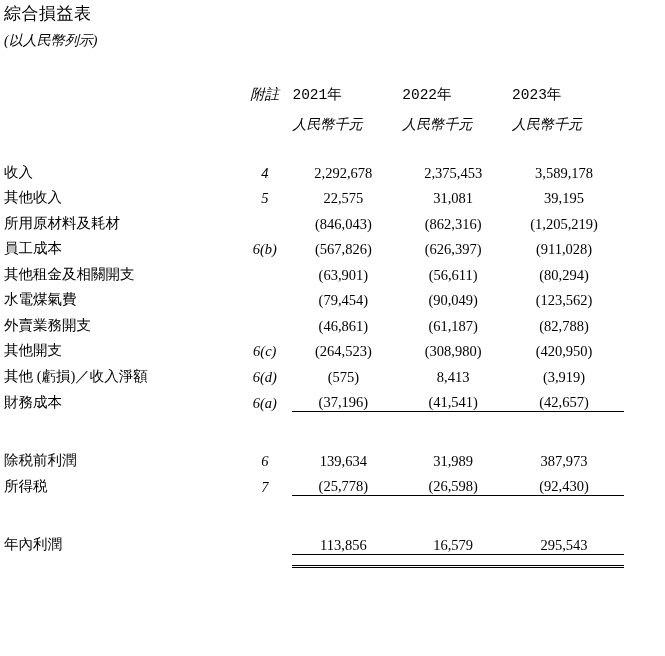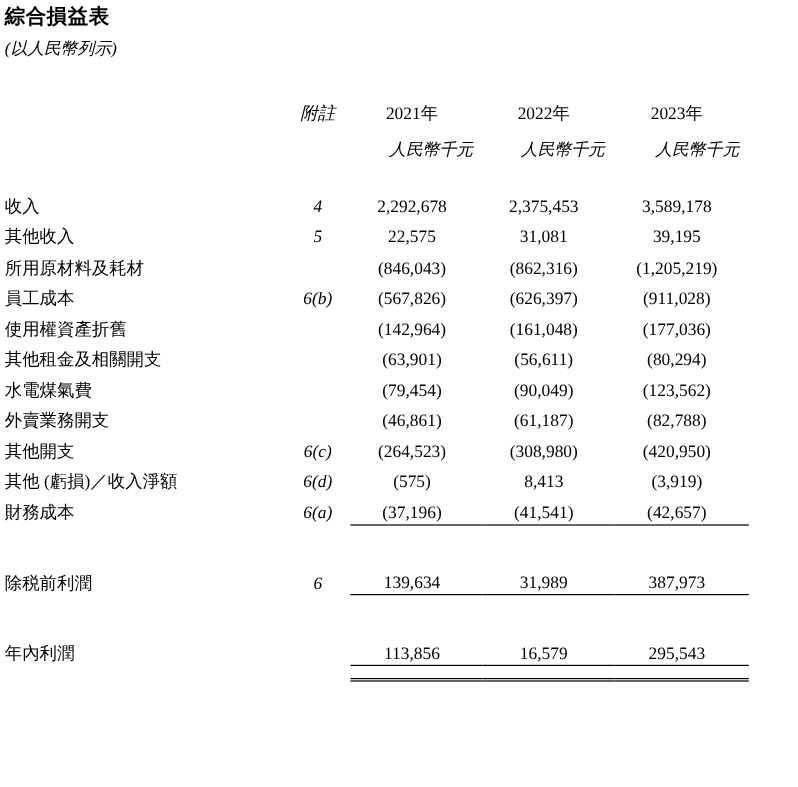--- a/index.html
+++ b/index.html
@@ -20,21 +20,21 @@
     width: 665px;
     height: 656px;
     padding: 0;
     box-sizing: border-box;
   }
   .doc-title {
     position: absolute;
     left: 4px;
     top: 2px;
     font-size: 17px;
-    font-weight: bold;
+    font-weight: normal;
     letter-spacing: 0.5px;
   }
   .doc-subtitle {
     position: absolute;
     left: 4px;
     top: 32px;
     font-size: 14px;
     font-style: italic;
   }
   table.fin {
@@ -61,36 +61,37 @@
     font-style: italic;
   }
   .col-num {
     width: 114px;
     text-align: center;
     padding-right: 8px !important;
   }
   .hdr-year {
     font-weight: bold;
     font-size: 14.5px;
-    text-align: center;
+    text-align: left;
     padding-right: 8px !important;
     height: 26px;
+    font-family: Liberation Mono, monospace;
   }
   .hdr-note {
     font-style: italic;
     font-weight: bold;
     font-size: 14.5px;
     text-align: center;
     height: 26px;
   }
   .hdr-unit {
     font-style: italic;
     font-weight: bold;
     font-size: 14px;
-    text-align: right;
+    text-align: left;
     padding-right: 8px !important;
     height: 30px;
   }
   tr.spacer-lg td { height: 22px; }
   tr.spacer-sm td { height: 10px; }
   tr.data td { height: 25.5px; }
   .rule-top {
     border-top: 1px solid #000;
   }
   .rule-double {
@@ -163,27 +164,20 @@
         <td class="col-num num">(1,205,219)</td>
       </tr>
       <tr class="data">
         <td class="col-label lbl">員工成本</td>
         <td class="col-note">6(b)</td>
         <td class="col-num num">(567,826)</td>
         <td class="col-num num">(626,397)</td>
         <td class="col-num num">(911,028)</td>
       </tr>
       <tr class="data">
-        <td class="col-label lbl">使用權資產折舊</td>
-        <td class="col-note"></td>
-        <td class="col-num num">(142,964)</td>
-        <td class="col-num num">(161,048)</td>
-        <td class="col-num num">(177,036)</td>
-      </tr>
-      <tr class="data">
         <td class="col-label lbl">其他租金及相關開支</td>
         <td class="col-note"></td>
         <td class="col-num num">(63,901)</td>
         <td class="col-num num">(56,611)</td>
         <td class="col-num num">(80,294)</td>
       </tr>
       <tr class="data">
         <td class="col-label lbl">水電煤氣費</td>
         <td class="col-note"></td>
         <td class="col-num num">(79,454)</td>
@@ -230,20 +224,27 @@
           <td colspan="5"></td>
         </tr>
 
       <tr class="data">
         <td class="col-label lbl bold">除税前利潤</td>
         <td class="col-note">6</td>
         <td class="col-num num">139,634</td>
         <td class="col-num num">31,989</td>
         <td class="col-num num">387,973</td>
       </tr>
+      <tr class="data">
+        <td class="col-label lbl">所得税</td>
+        <td class="col-note">7</td>
+        <td class="col-num num">(25,778)</td>
+        <td class="col-num num">(26,598)</td>
+        <td class="col-num num">(92,430)</td>
+      </tr>
 
       <tr class="spacer-sm">
         <td></td>
         <td></td>
         <td class="rule-top"></td>
         <td class="rule-top"></td>
         <td class="rule-top"></td>
       </tr>
       <tr class="spacer-lg">
           <td colspan="5"></td>

